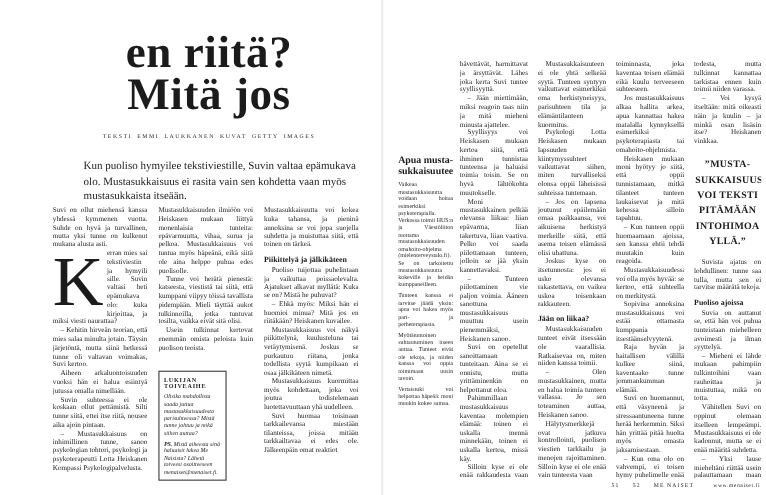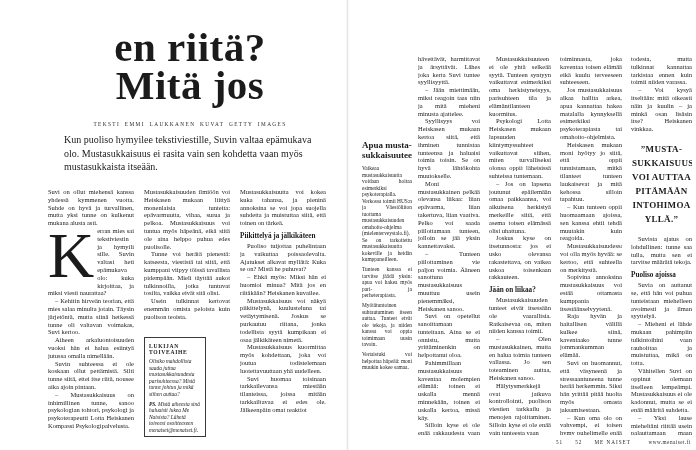--- a/index.html
+++ b/index.html
@@ -5,21 +5,21 @@
   html,body{margin:0;padding:0;background:#ffffff;}
   .spread{position:relative;width:696px;height:450px;background:#fff;overflow:hidden;
           font-family:"Liberation Serif","DejaVu Serif",serif;color:#1b1b1b;
           -webkit-font-smoothing:antialiased;}
   
   .title{position:absolute;left:28px;top:28px;width:324px;margin:0;text-align:center;
          font-weight:bold;font-size:41px;line-height:38px;letter-spacing:0.5px;}
   .title span{display:block;}
   .byline{position:absolute;left:28px;top:121px;width:324px;text-align:center;
           font-size:5.3px;letter-spacing:1.4px;word-spacing:2px;color:#2a2a2a;}
-  .lead{position:absolute;left:64px;top:133px;width:258px;margin:0;
+  .lead{position:absolute;left:64px;top:133px;width:258px;margin:12px;
         font-size:10px;line-height:13.6px;}
   
   .col{position:absolute;overflow:hidden;}
   #l-col1{left:48px;top:188px;width:86px;height:249px;}
   #l-col2{left:144px;top:188px;width:86px;height:145px;}
   #l-col3{left:240px;top:188px;width:86px;height:249px;}
   .bp{margin:0;font-size:6.5px;line-height:7.8px;text-align:justify;text-indent:7px;hyphens:auto;}
   .noind{text-indent:0;}
   .subhead{margin:5px 0 2px;font-size:7.2px;line-height:8px;font-weight:bold;}
   .dropcap{float:left;font-size:64px;line-height:56px;height:60px;padding:1px 3px 0 0;font-weight:400;}
@@ -137,21 +137,21 @@
         <p class="bp">– Kun tunteen oppii huomaamaan ajoissa, sen kanssa ehtii tehdä muutakin kuin reagoida.</p>
         <p class="bp">Mustasukkaisuudessa voi olla myös hyvää: se kertoo, että suhteella on merkitystä.</p>
         <p class="bp">Sopivina annoksina mustasukkaisuus voi estää ottamasta kumppania itsestäänselvyytenä.</p>
         <p class="bp">Raja hyvän ja haitallisen välillä kulkee siinä, kaventaako tunne jommankumman elämää.</p>
         <p class="bp">Suvi on huomannut, että väsyneenä ja stressaantuneena tunne herää herkemmin. Siksi hän yrittää pitää huolta myös omasta jaksamisestaan.</p>
         <p class="bp">– Kun oma olo on vahvempi, ei toisen hymy puhelimelle enää horjuta. Tunteet kannattaa silti ottaa</p>
       </div>
     <div class="col" id="r-colD">
         <p class="bp noind">todesta, mutta tulkinnat kannattaa tarkistaa ennen kuin toimii niiden varassa.</p>
         <p class="bp">– Voi kysyä itseltään: mitä oikeasti näin ja kuulin – ja minkä osan lisäsin itse? Heiskanen vinkkaa.</p>
-        <p class="pullquote">”MUSTA-SUKKAISUUS VOI AUTTAA PITÄMÄÄN INTOHIMOA YLLÄ.”</p>
+        <p class="pullquote">”MUSTA-SUKKAISUUS VOI TEKSTI PITÄMÄÄN INTOHIMOA YLLÄ.”</p>
         <p class="bp">Suvista ajatus on lohdullinen: tunne saa tulla, mutta sen ei tarvitse määrätä tekoja.</p>
         <h3 class="subhead">Puoliso ajoissa</h3>
         <p class="bp">Suvia on auttanut se, että hän voi puhua tunteistaan miehelleen avoimesti ja ilman syyttelyä.</p>
         <p class="bp">– Mieheni ei lähde mukaan pahimpiin tulkintoihini vaan rauhoittaa ja muistuttaa, mikä on totta.</p>
         <p class="bp">Vähitellen Suvi on oppinut olemaan itselleen lempeämpi. Mustasukkaisuus ei ole kadonnut, mutta se ei enää määritä suhdetta.</p>
         <p class="bp">– Yksi lause mieheltäni riittää usein palauttamaan maan pinnalle, Suvi sanoo.</p>
       </div>
   </section>
 
   <footer class="footer">

